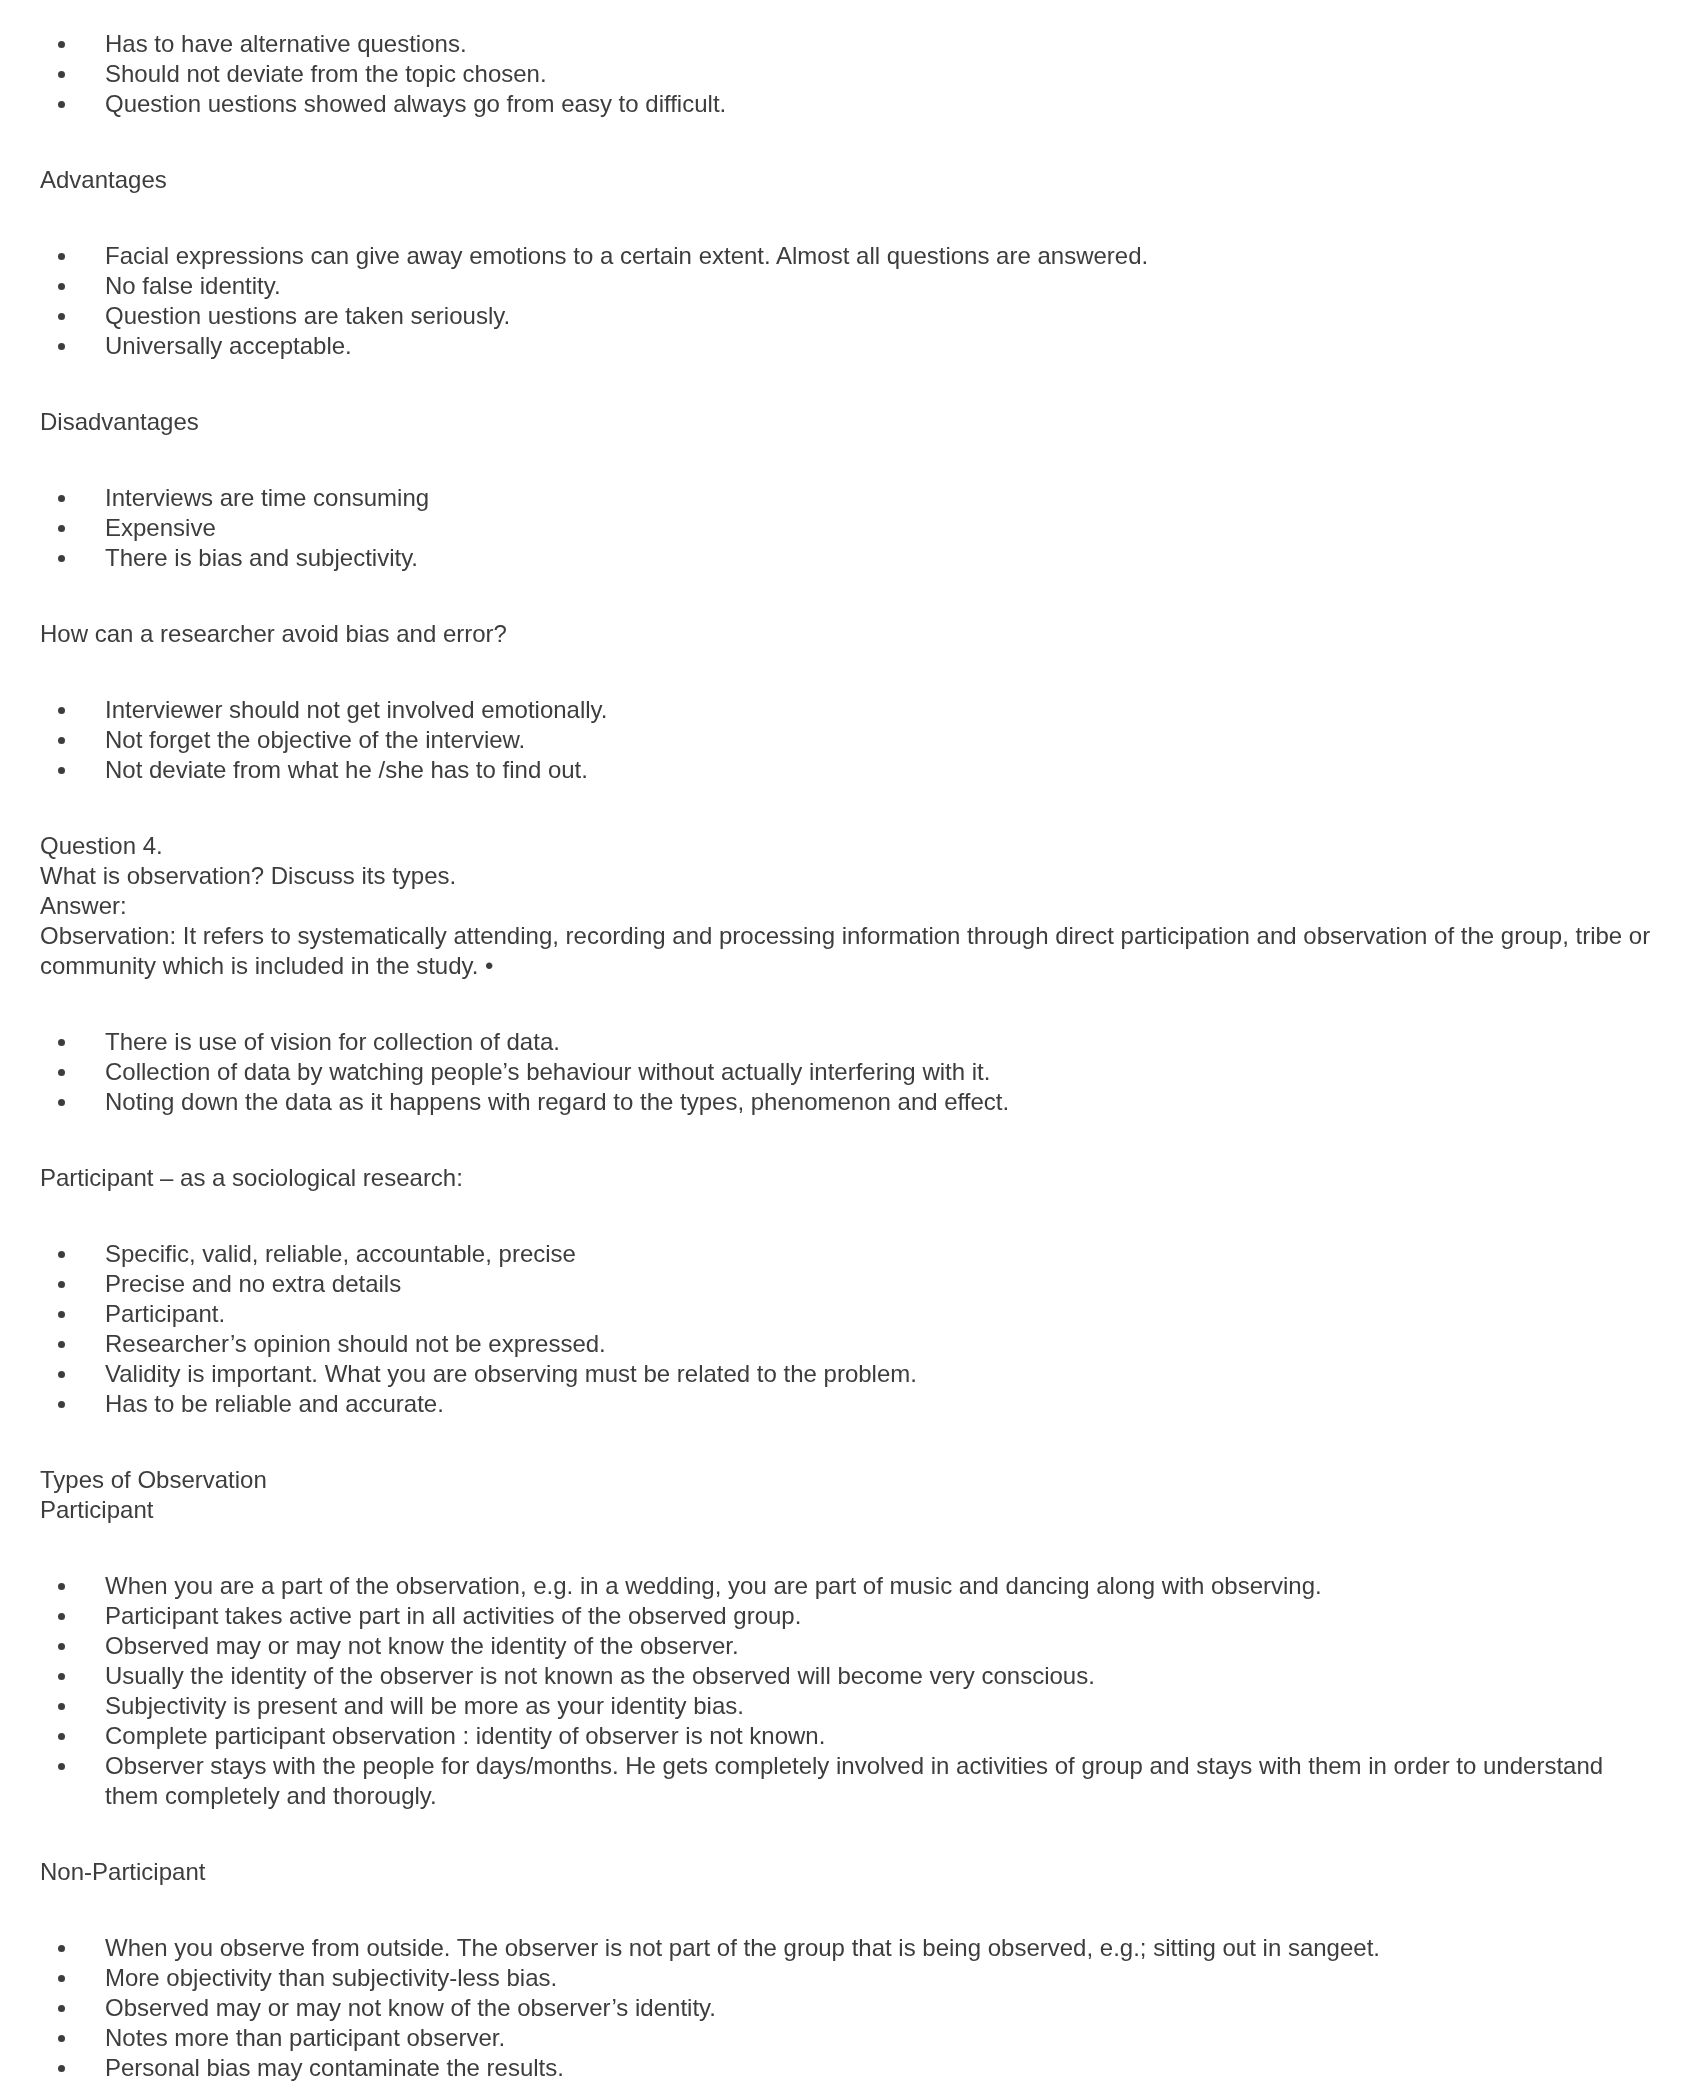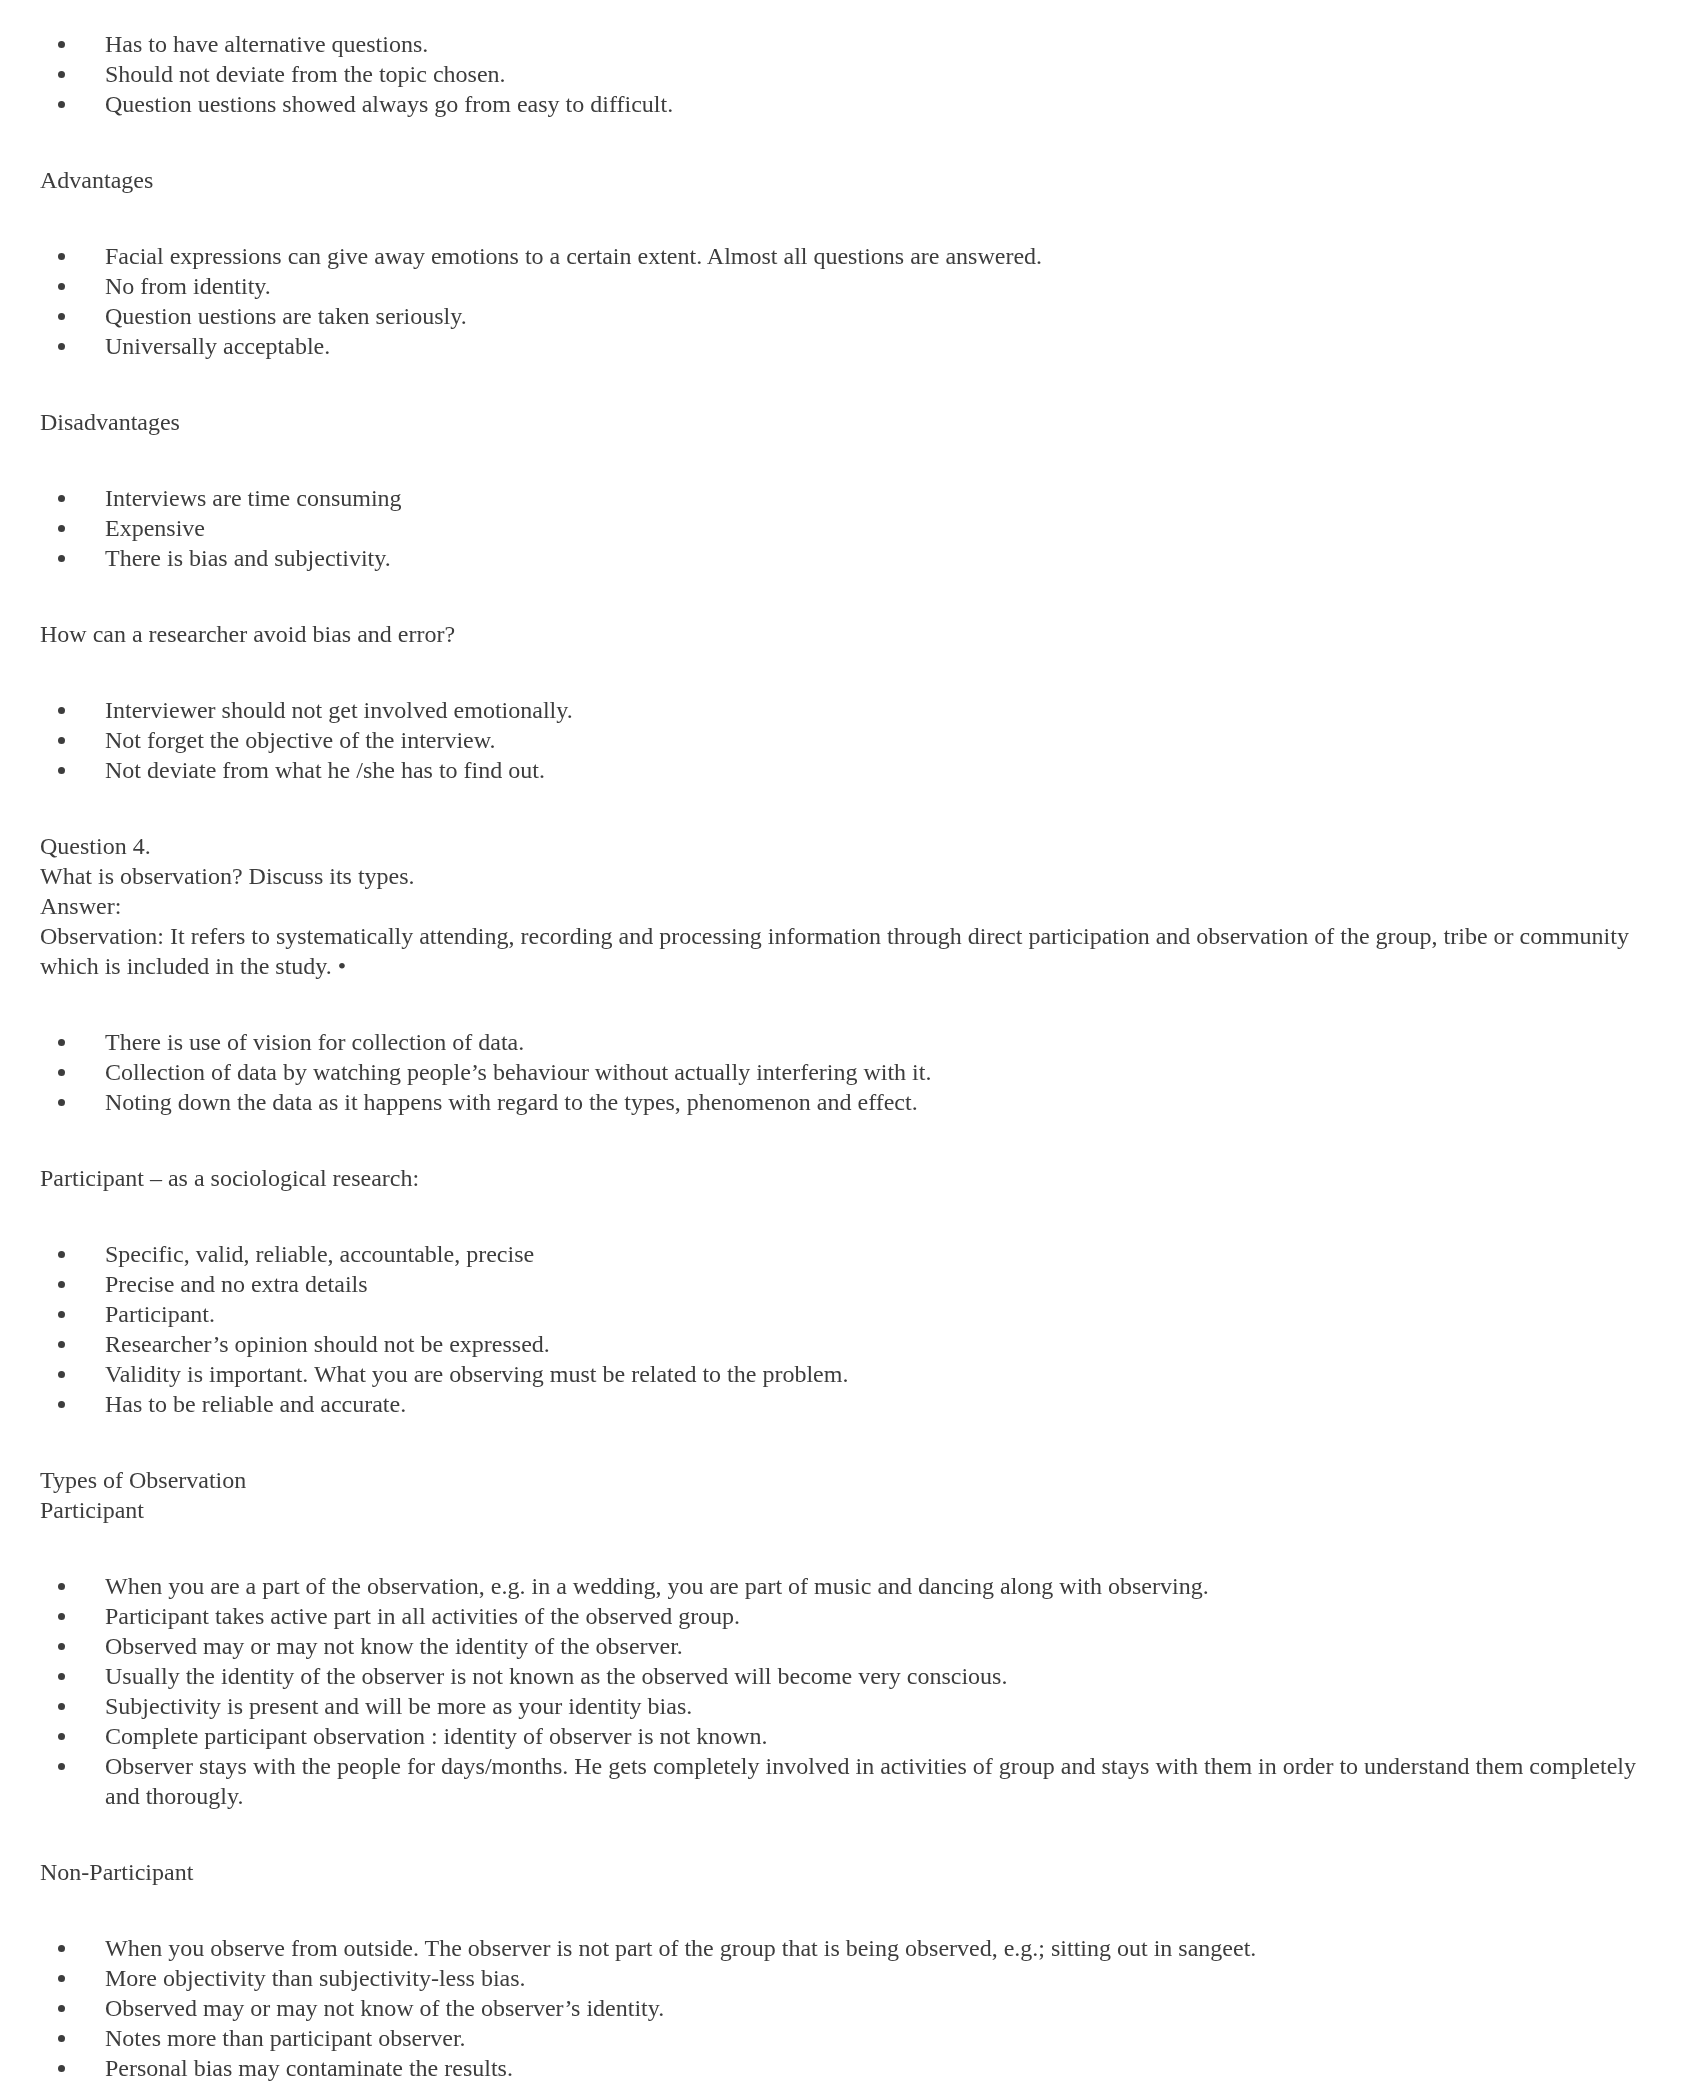--- a/index.html
+++ b/index.html
@@ -10,21 +10,21 @@
     background: #ffffff;
     box-sizing: border-box;
     padding: 29px 40px 0 40px;
     font-family: "Liberation Sans", sans-serif;
     font-size: 24px;
     line-height: 30px;
     color: #3d3d3d;
     -webkit-font-smoothing: antialiased;
   }
   #document-root { width: 1620px; }
-  .block { margin: 46px 0; font-family: Liberation Serif, serif; }
+  .block { margin: 46px 0; }
   .block:first-child { margin-top: 0; }
   p.block { padding: 0; }
   ul.block {
     list-style: none;
     padding: 0;
   }
   ul.block li {
     position: relative;
     padding-left: 65px;
     margin: 0;
@@ -44,21 +44,21 @@
 
 <div id="document-root">
     <ul class="block">
       <li><span class="bullet"></span><span>Has to have alternative questions.</span></li>
       <li><span class="bullet"></span><span>Should not deviate from the topic chosen.</span></li>
       <li><span class="bullet"></span><span>Question uestions showed always go from easy to difficult.</span></li>
     </ul>
     <p class="block">Advantages</p>
     <ul class="block">
       <li><span class="bullet"></span><span>Facial expressions can give away emotions to a certain extent. Almost all questions are answered.</span></li>
-      <li><span class="bullet"></span><span>No from identity.</span></li>
+      <li><span class="bullet"></span><span>No false identity.</span></li>
       <li><span class="bullet"></span><span>Question uestions are taken seriously.</span></li>
       <li><span class="bullet"></span><span>Universally acceptable.</span></li>
     </ul>
     <p class="block">Disadvantages</p>
     <ul class="block">
       <li><span class="bullet"></span><span>Interviews are time consuming</span></li>
       <li><span class="bullet"></span><span>Expensive</span></li>
       <li><span class="bullet"></span><span>There is bias and subjectivity.</span></li>
     </ul>
     <p class="block">How can a researcher avoid bias and error?</p>

